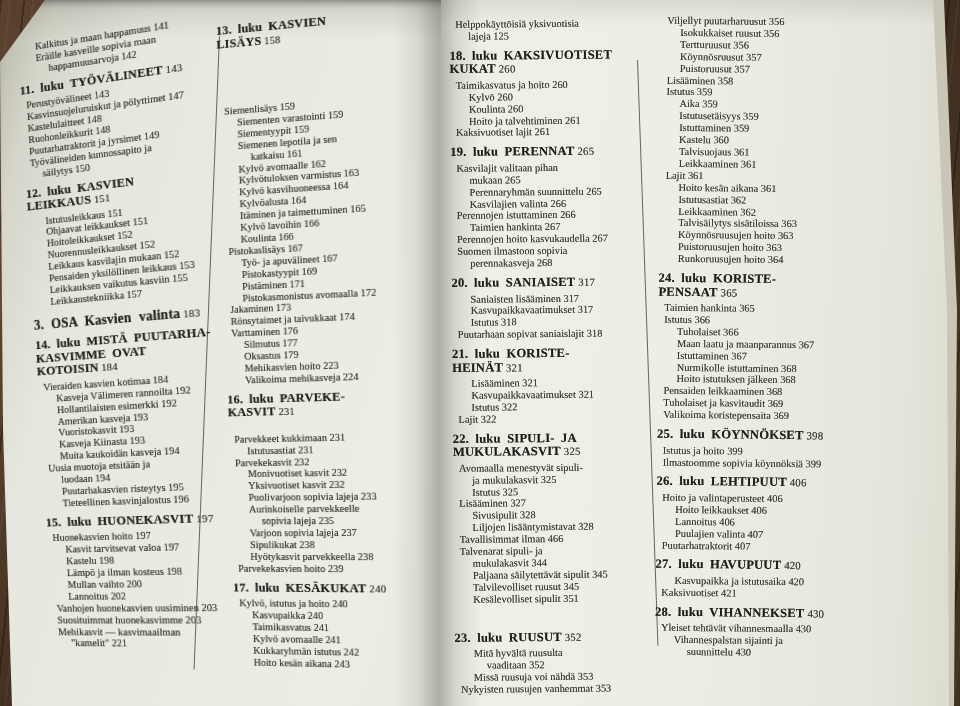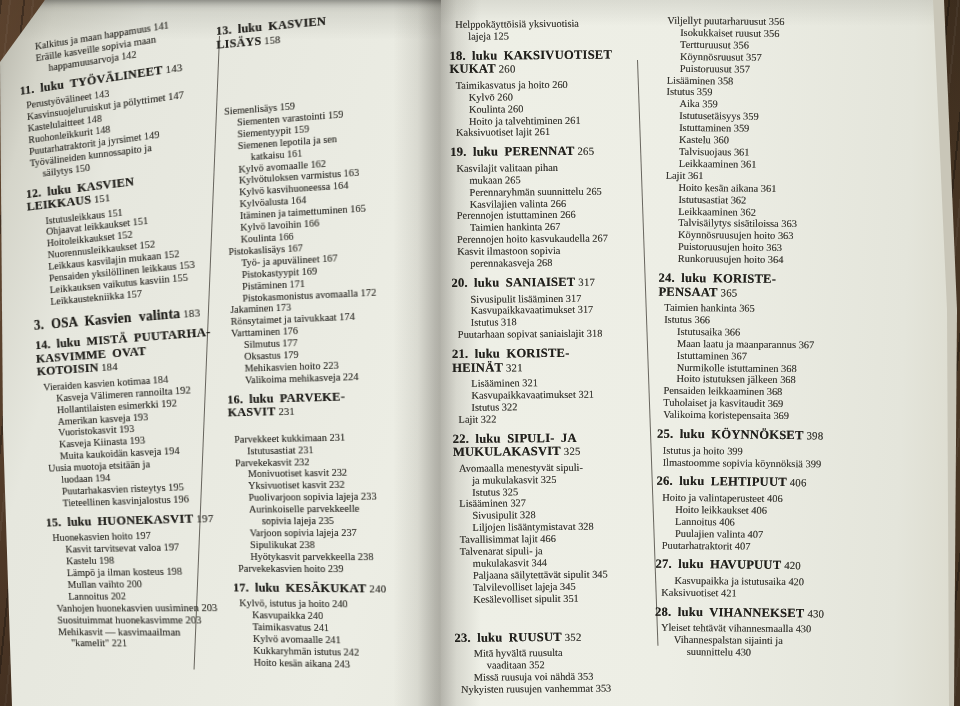--- a/index.html
+++ b/index.html
@@ -222,26 +222,26 @@
       </div>
       <div class="toc-heading chapter b3"><span class="hl">19. luku PERENNAT</span><span class="hp"> 265</span></div>
       <div class="blk-entries b4">
         <div class="entry i0"><span class="et">Kasvilajit valitaan pihan
 mukaan</span><span class="ep"> 265</span></div>
         <div class="entry i1"><span class="et">Perennaryhmän suunnittelu</span><span class="ep"> 265</span></div>
         <div class="entry i1"><span class="et">Kasvilajien valinta</span><span class="ep"> 266</span></div>
         <div class="entry i0"><span class="et">Perennojen istuttaminen</span><span class="ep"> 266</span></div>
         <div class="entry i1"><span class="et">Taimien hankinta</span><span class="ep"> 267</span></div>
         <div class="entry i0"><span class="et">Perennojen hoito kasvukaudella</span><span class="ep"> 267</span></div>
-        <div class="entry i0"><span class="et">Kasvit ilmastoon sopivia
+        <div class="entry i0"><span class="et">Suomen ilmastoon sopivia
 perennakasveja</span><span class="ep"> 268</span></div>
       </div>
       <div class="toc-heading chapter b5"><span class="hl">20. luku SANIAISET</span><span class="hp"> 317</span></div>
       <div class="blk-entries b6">
-        <div class="entry i1"><span class="et">Sivusipulit lisääminen</span><span class="ep"> 317</span></div>
+        <div class="entry i1"><span class="et">Saniaisten lisääminen</span><span class="ep"> 317</span></div>
         <div class="entry i1"><span class="et">Kasvupaikkavaatimukset</span><span class="ep"> 317</span></div>
         <div class="entry i1"><span class="et">Istutus</span><span class="ep"> 318</span></div>
         <div class="entry i0"><span class="et">Puutarhaan sopivat saniaislajit</span><span class="ep"> 318</span></div>
       </div>
       <div class="toc-heading chapter b7"><span class="hl">21. luku KORISTE-
 HEINÄT</span><span class="hp"> 321</span></div>
       <div class="blk-entries b8">
         <div class="entry i1"><span class="et">Lisääminen</span><span class="ep"> 321</span></div>
         <div class="entry i1"><span class="et">Kasvupaikkavaatimukset</span><span class="ep"> 321</span></div>
         <div class="entry i1"><span class="et">Istutus</span><span class="ep"> 322</span></div>
@@ -249,25 +249,25 @@
       </div>
       <div class="toc-heading chapter b9"><span class="hl">22. luku SIPULI- JA
 MUKULAKASVIT</span><span class="hp"> 325</span></div>
       <div class="blk-entries b10">
         <div class="entry i0"><span class="et">Avomaalla menestyvät sipuli-
 ja mukulakasvit</span><span class="ep"> 325</span></div>
         <div class="entry i1"><span class="et">Istutus</span><span class="ep"> 325</span></div>
         <div class="entry i0"><span class="et">Lisääminen</span><span class="ep"> 327</span></div>
         <div class="entry i1"><span class="et">Sivusipulit</span><span class="ep"> 328</span></div>
         <div class="entry i1"><span class="et">Liljojen lisääntymistavat</span><span class="ep"> 328</span></div>
-        <div class="entry i0"><span class="et">Tavallisimmat lajit</span><span class="ep"> 466</span></div>
+        <div class="entry i0"><span class="et">Tavallisimmat ilman</span><span class="ep"> 466</span></div>
         <div class="entry i0"><span class="et">Talvenarat sipuli- ja
 mukulakasvit</span><span class="ep"> 344</span></div>
         <div class="entry i1"><span class="et">Paljaana säilytettävät sipulit</span><span class="ep"> 345</span></div>
-        <div class="entry i1"><span class="et">Talvilevolliset lajeja</span><span class="ep"> 345</span></div>
+        <div class="entry i1"><span class="et">Talvilevolliset ruusut</span><span class="ep"> 345</span></div>
         <div class="entry i1"><span class="et">Kesälevolliset sipulit</span><span class="ep"> 351</span></div>
       </div>
       <div class="toc-heading chapter b11"><span class="hl">23. luku RUUSUT</span><span class="hp"> 352</span></div>
       <div class="blk-entries b12">
         <div class="entry i1"><span class="et">Mitä hyvältä ruusulta
 vaaditaan</span><span class="ep"> 352</span></div>
         <div class="entry i1"><span class="et">Missä ruusuja voi nähdä</span><span class="ep"> 353</span></div>
         <div class="entry i0"><span class="et">Nykyisten ruusujen vanhemmat</span><span class="ep"> 353</span></div>
       </div>
     </div>
@@ -293,21 +293,21 @@
         <div class="entry i1"><span class="et">Talvisäilytys sisätiloissa</span><span class="ep"> 363</span></div>
         <div class="entry i1"><span class="et">Köynnösruusujen hoito</span><span class="ep"> 363</span></div>
         <div class="entry i1"><span class="et">Puistoruusujen hoito</span><span class="ep"> 363</span></div>
         <div class="entry i1"><span class="et">Runkoruusujen hoito</span><span class="ep"> 364</span></div>
       </div>
       <div class="toc-heading chapter b1"><span class="hl">24. luku KORISTE-
 PENSAAT</span><span class="hp"> 365</span></div>
       <div class="blk-entries b2">
         <div class="entry i0"><span class="et">Taimien hankinta</span><span class="ep"> 365</span></div>
         <div class="entry i0"><span class="et">Istutus</span><span class="ep"> 366</span></div>
-        <div class="entry i1"><span class="et">Istutusaika</span><span class="ep"> 366</span></div>
+        <div class="entry i1"><span class="et">Tuholaiset</span><span class="ep"> 366</span></div>
         <div class="entry i1"><span class="et">Maan laatu ja maanparannus</span><span class="ep"> 367</span></div>
         <div class="entry i1"><span class="et">Istuttaminen</span><span class="ep"> 367</span></div>
         <div class="entry i1"><span class="et">Nurmikolle istuttaminen</span><span class="ep"> 368</span></div>
         <div class="entry i1"><span class="et">Hoito istutuksen jälkeen</span><span class="ep"> 368</span></div>
         <div class="entry i0"><span class="et">Pensaiden leikkaaminen</span><span class="ep"> 368</span></div>
         <div class="entry i0"><span class="et">Tuholaiset ja kasvitaudit</span><span class="ep"> 369</span></div>
         <div class="entry i0"><span class="et">Valikoima koristepensaita</span><span class="ep"> 369</span></div>
       </div>
       <div class="toc-heading chapter b3"><span class="hl">25. luku KÖYNNÖKSET</span><span class="hp"> 398</span></div>
       <div class="blk-entries b4">

